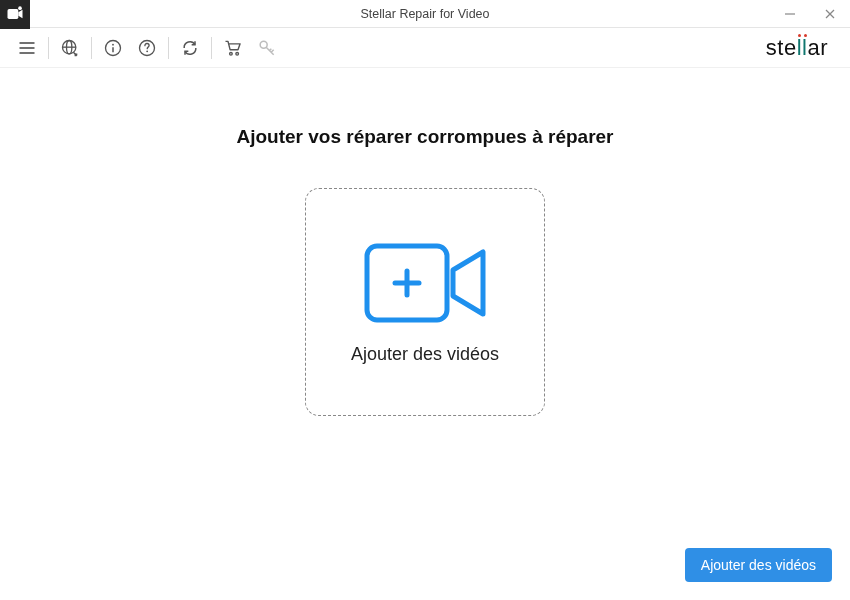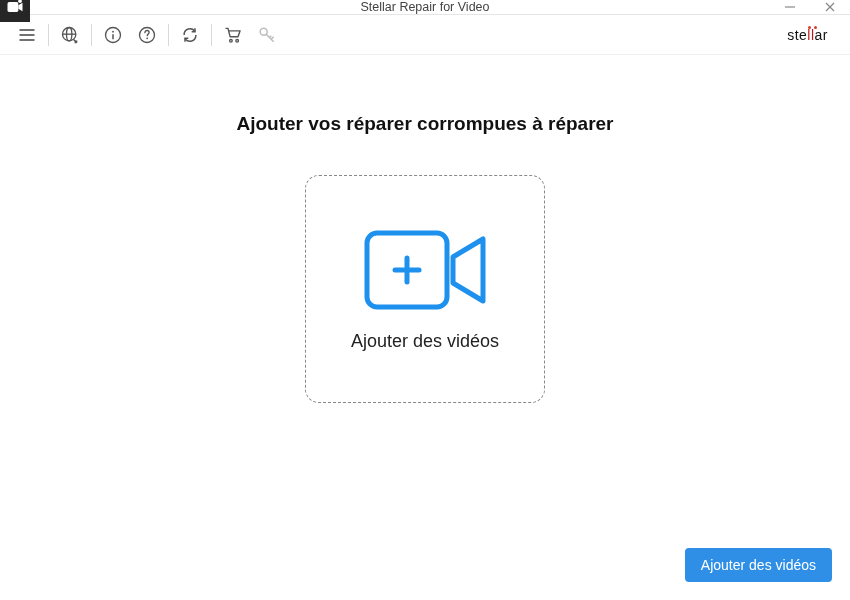--- a/index.html
+++ b/index.html
@@ -6,21 +6,21 @@
   body {
     font-family: -apple-system, "Segoe UI", Arial, sans-serif;
     background: #fff;
     width: 850px;
     height: 600px;
     overflow: hidden;
     display: flex;
     flex-direction: column;
   }
   .titlebar {
-    height: 15px;
+    height: 28px;
     display: flex;
     align-items: center;
     border-bottom: 1px solid #e5e5e5;
     background: #fff;
     position: relative;
   }
   .titlebar .app-icon {
     width: 30px;
     height: 30px;
     display: flex;
@@ -66,34 +66,34 @@
   }
   .toolbar .sep {
     width: 1px;
     height: 22px;
     background: #d9d9d9;
     margin: 0 4px;
   }
   .brand {
     margin-left: auto;
     padding-right: 12px;
-    font-size: 14px;
+    font-size: 22px;
     font-weight: 400;
     letter-spacing: 0.5px;
     color: #111;
     display: flex;
     align-items: flex-end;
   }
   .brand .ll-glyph { position: relative; display:inline-block; }
   .brand .ll-glyph .dot {
     position:absolute; top:-1px; width:3px; height:3px; background:#d83a2b; border-radius:50%;
   }
   .brand .ll-glyph .dot.d1 { left:1px; }
   .brand .ll-glyph .dot.d2 { left:7px; }
-  .brand .ll-red { color:#b91c1c; font-weight:400; }
+  .brand .ll-red { color:#0f766e; font-weight:400; }
   .main {
     flex: 1;
     display: flex;
     flex-direction: column;
     align-items: center;
   }
   .headline {
     margin-top: 58px;
     font-size: 19px;
     font-weight: 600;

